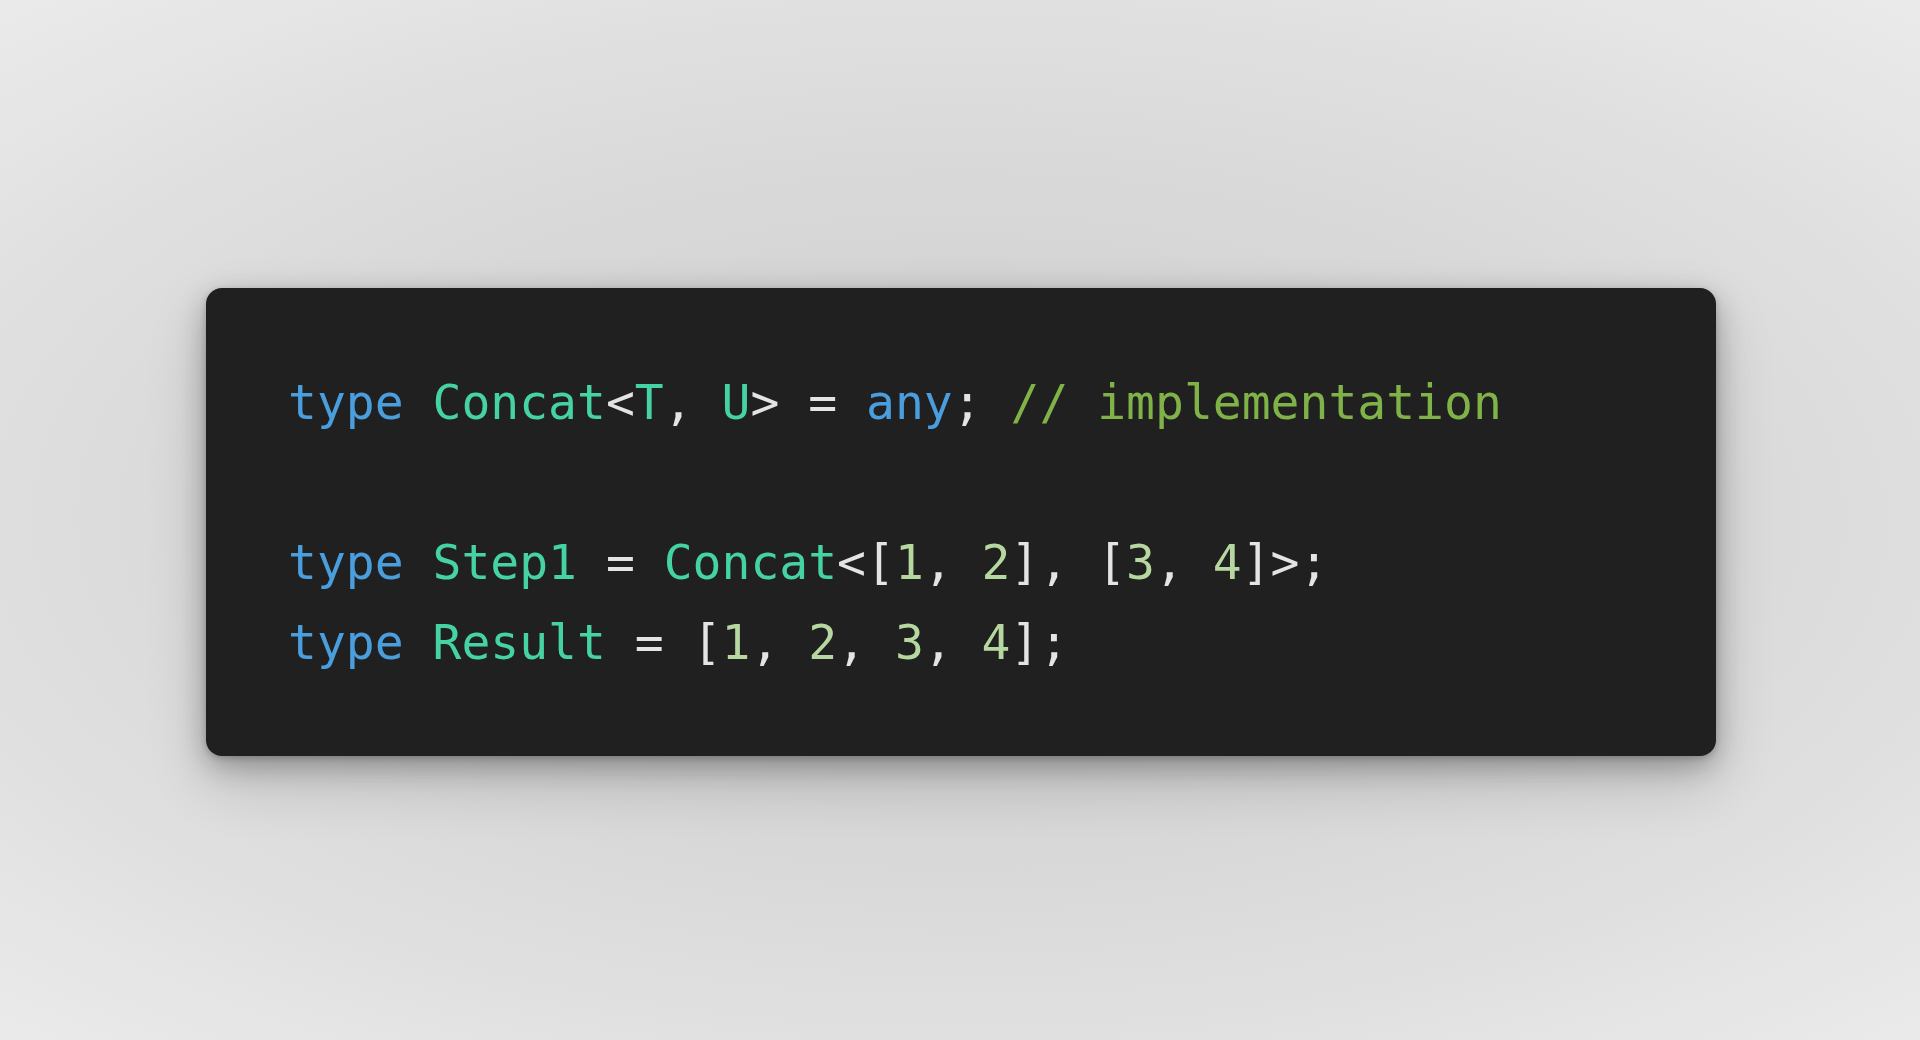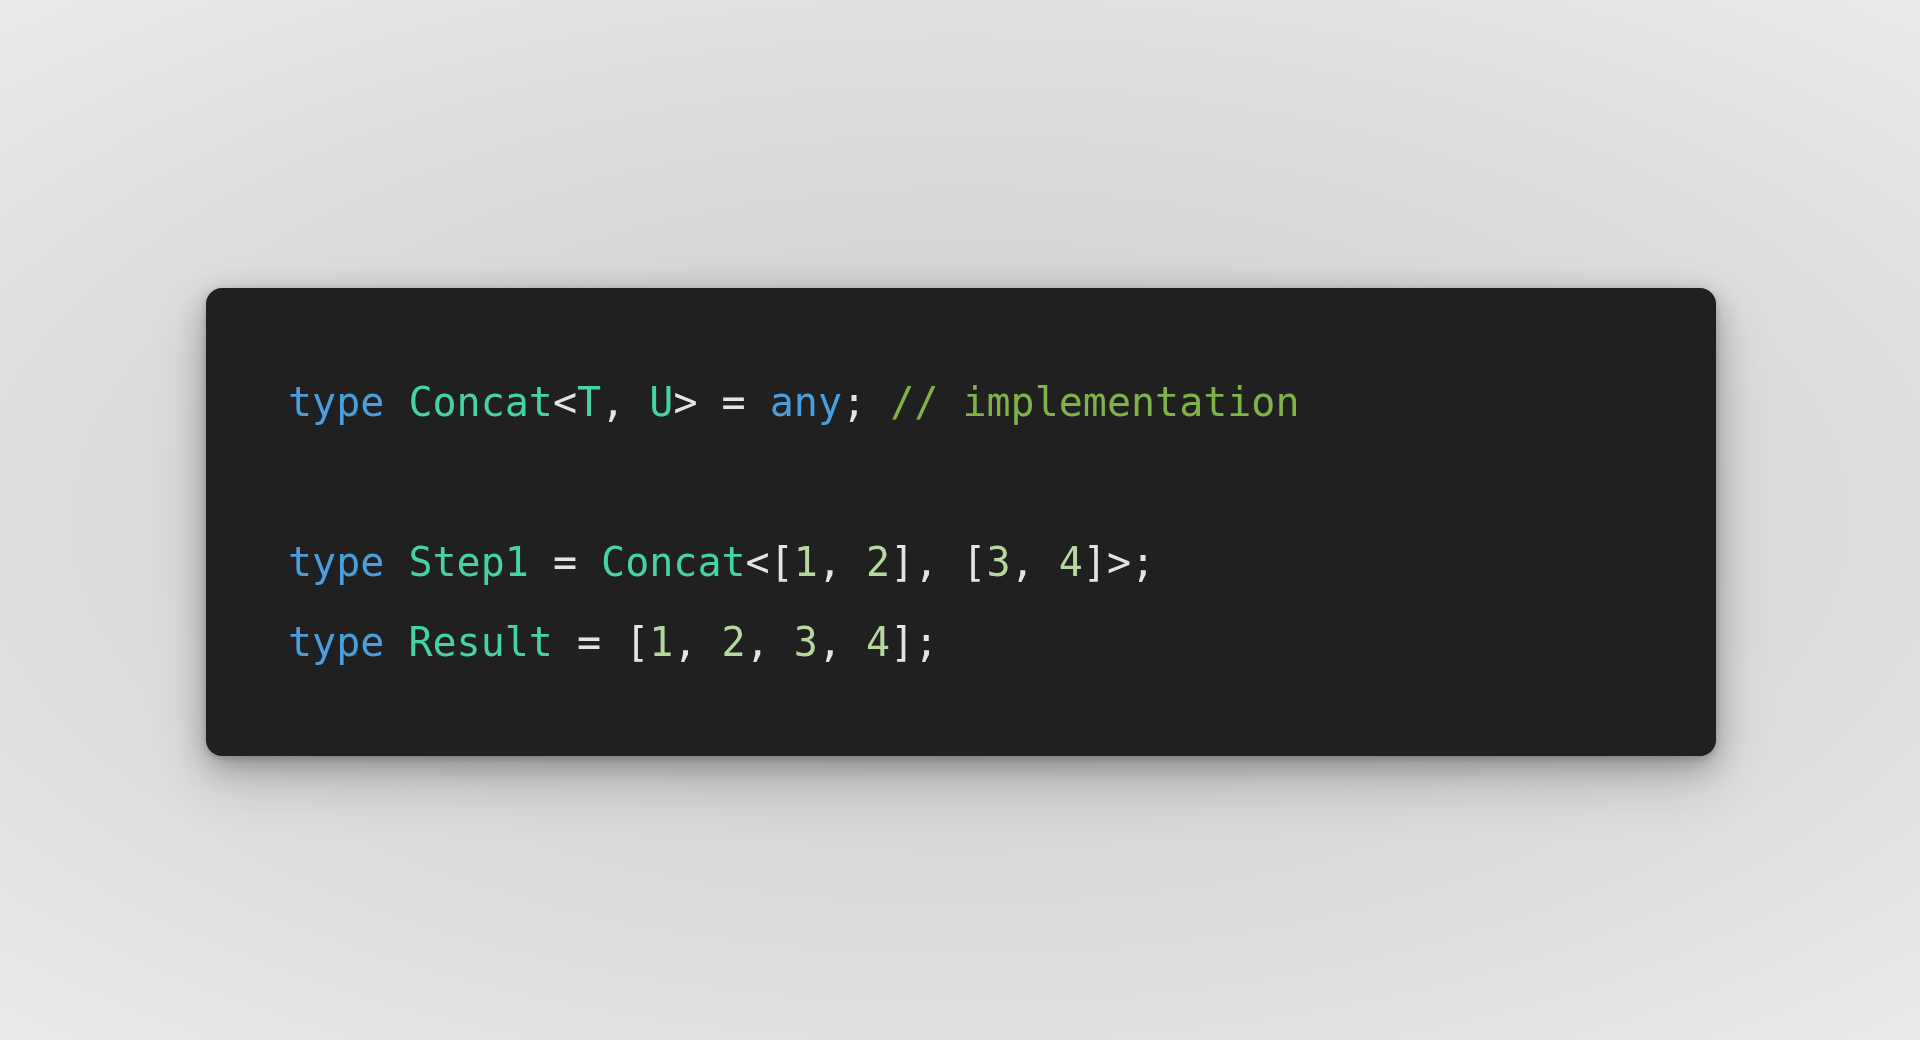--- a/index.html
+++ b/index.html
@@ -44,21 +44,21 @@
       0 2px 6px rgba(0, 0, 0, 0.18);
     box-sizing: border-box;
     padding: 74px 0 74px 82px;
     overflow: hidden;
   }
 
   .code-block {
     margin: 0;
     padding: 0;
     font-family: "DejaVu Sans Mono", monospace;
-    font-size: 40px;
+    font-size: 48px;
     line-height: 80px;
     white-space: pre;
     letter-spacing: 0px;
     color: #e6e6e6;
   }
 
   .code-line {
     white-space: pre;
     min-height: 80px;
   }

